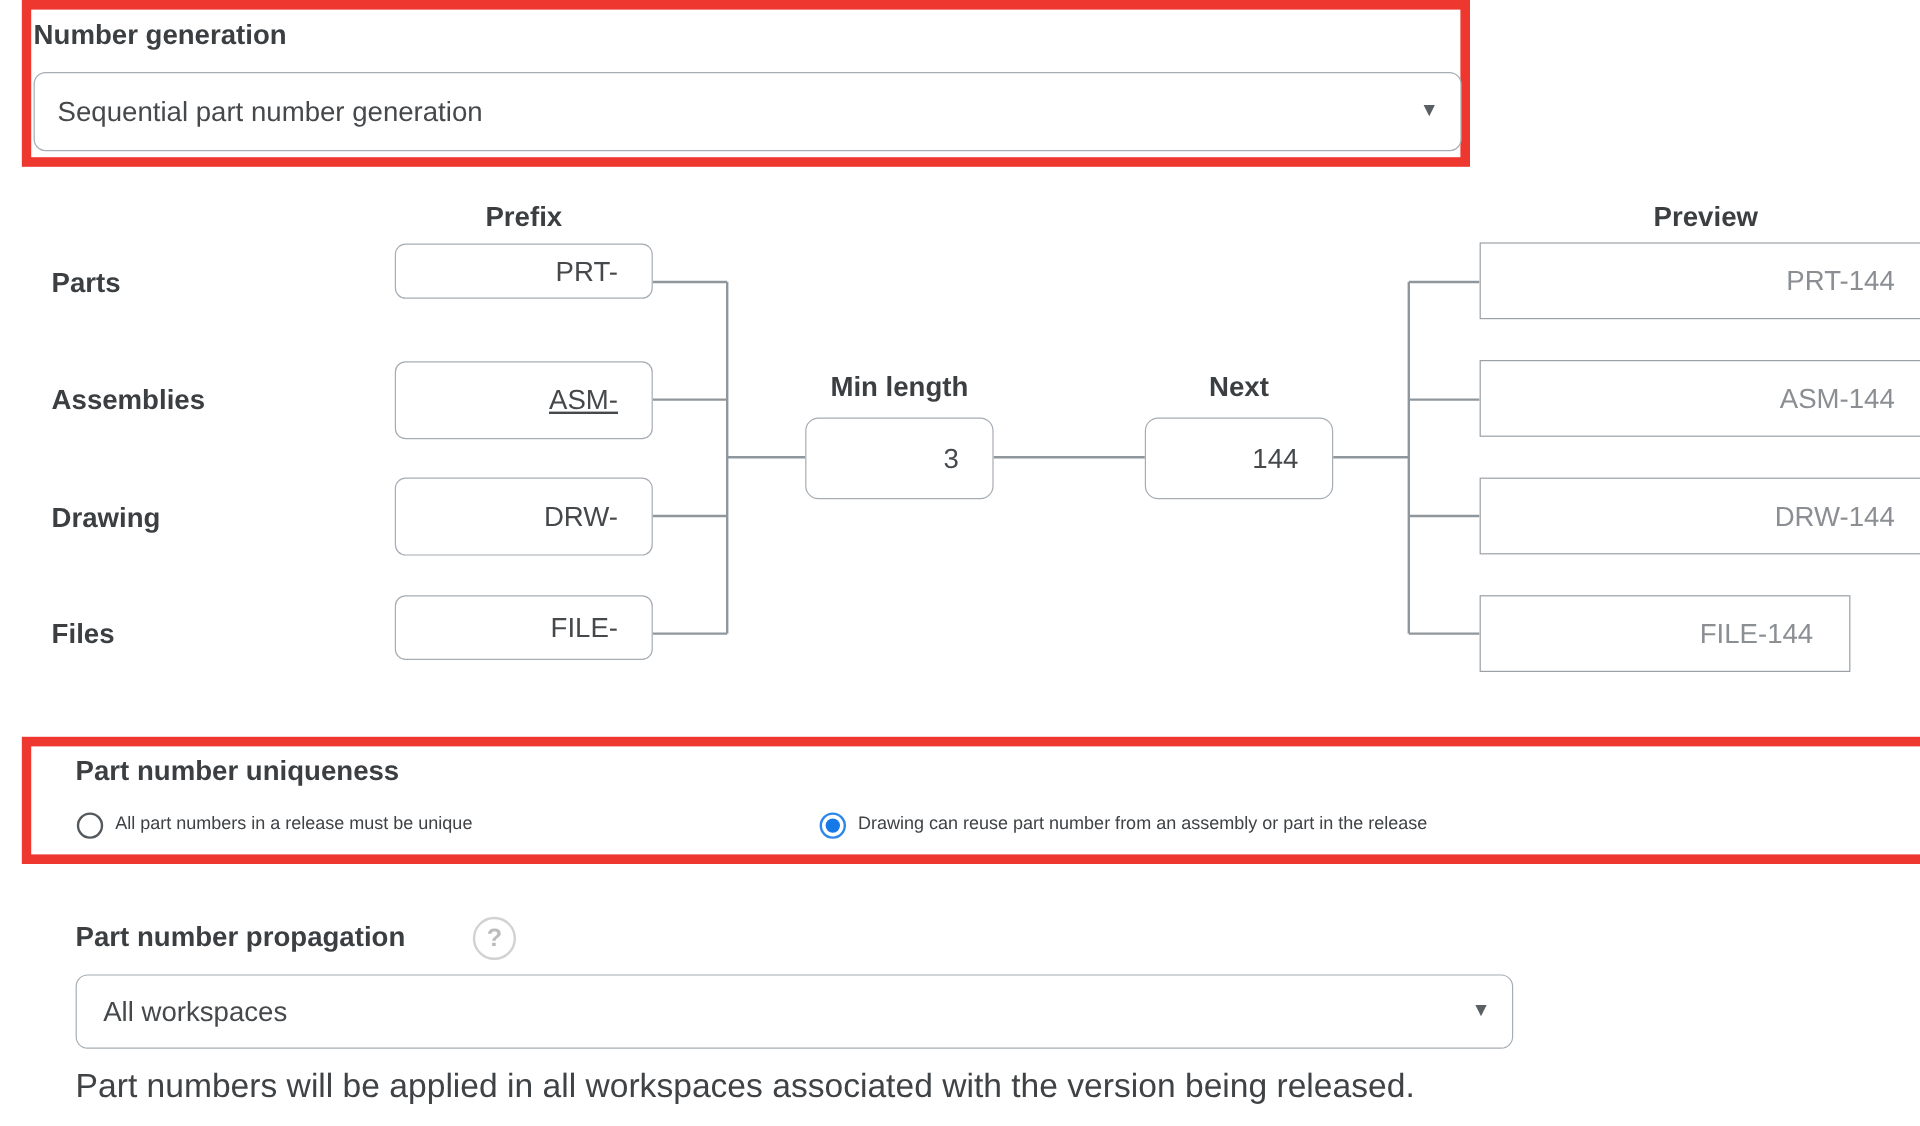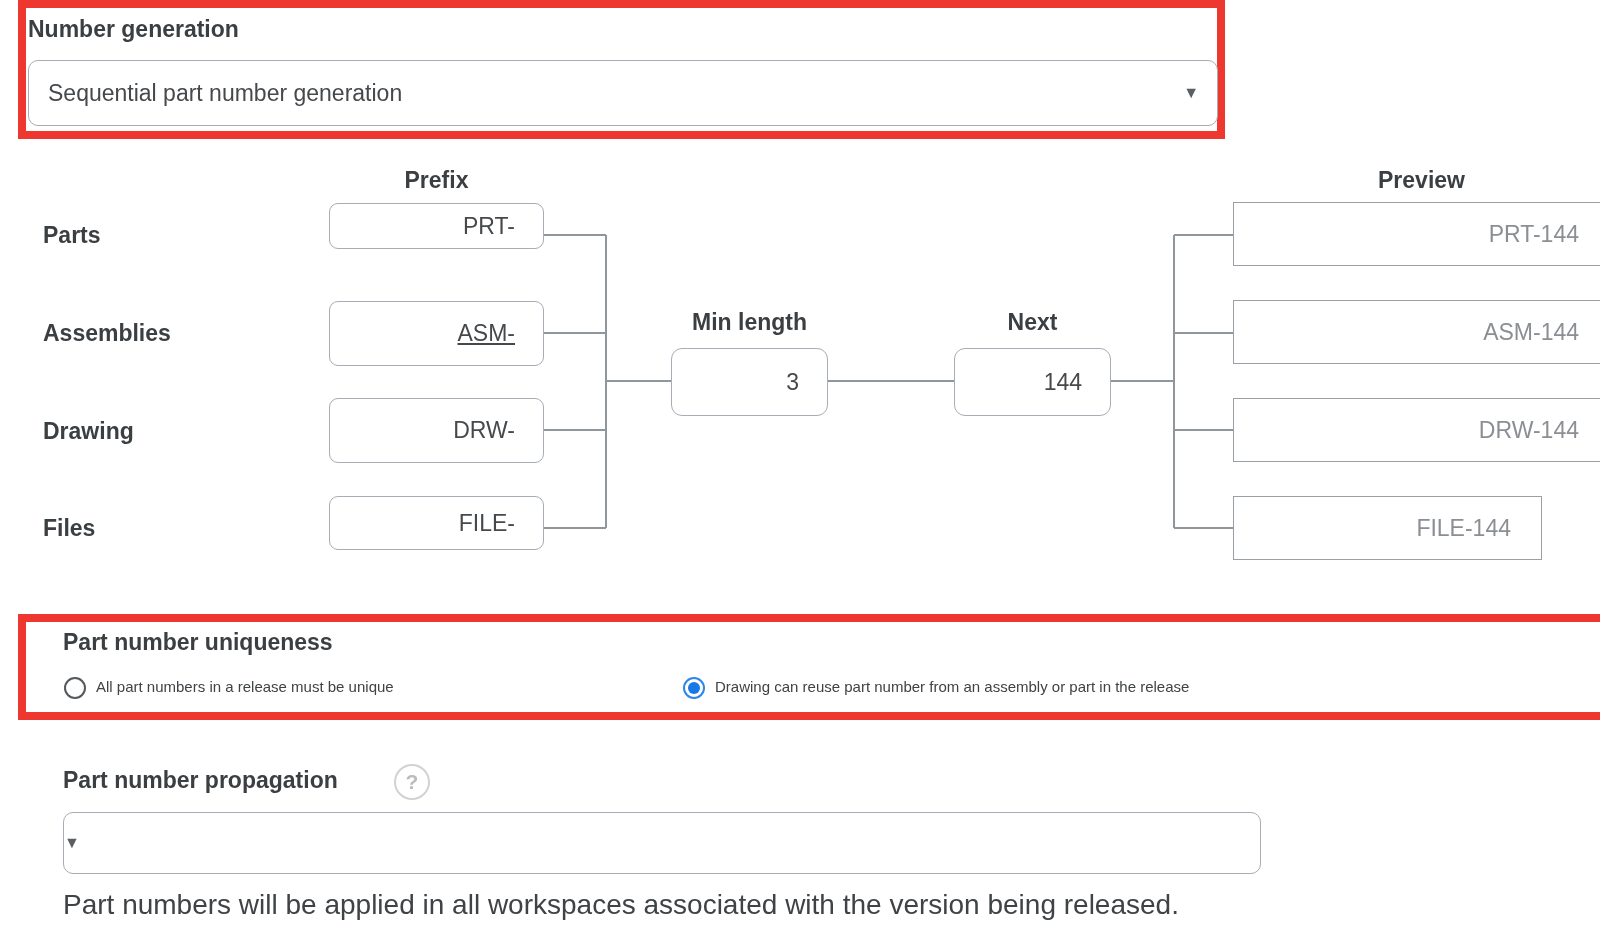--- a/index.html
+++ b/index.html
@@ -109,18 +109,19 @@
 
   <div class="radio-outer radio-on" style="left:665px;top:677px;">
     <span class="dot"></span>
   </div>
   <div class="radio-label" style="left:697px;top:673px;">Drawing can reuse part number from an assembly or part in the release</div>
 
   <div class="abs lbl" style="left:45px;top:766px;">Part number propagation</div>
   <div class="help" style="left:376px;top:764px;">?</div>
 
   <div class="dropdown" style="left:45px;top:812px;width:1198px;height:62px;">
+    <span class="dd-text" style="padding-left:22px;">All workspaces</span>
     <span class="dd-arrow">▼</span>
   </div>
 
   <div class="desc" style="left:45px;top:891px;">Part numbers will be applied in all workspaces associated with the version being released.</div>
 
 </div>
 
 </body></html>

